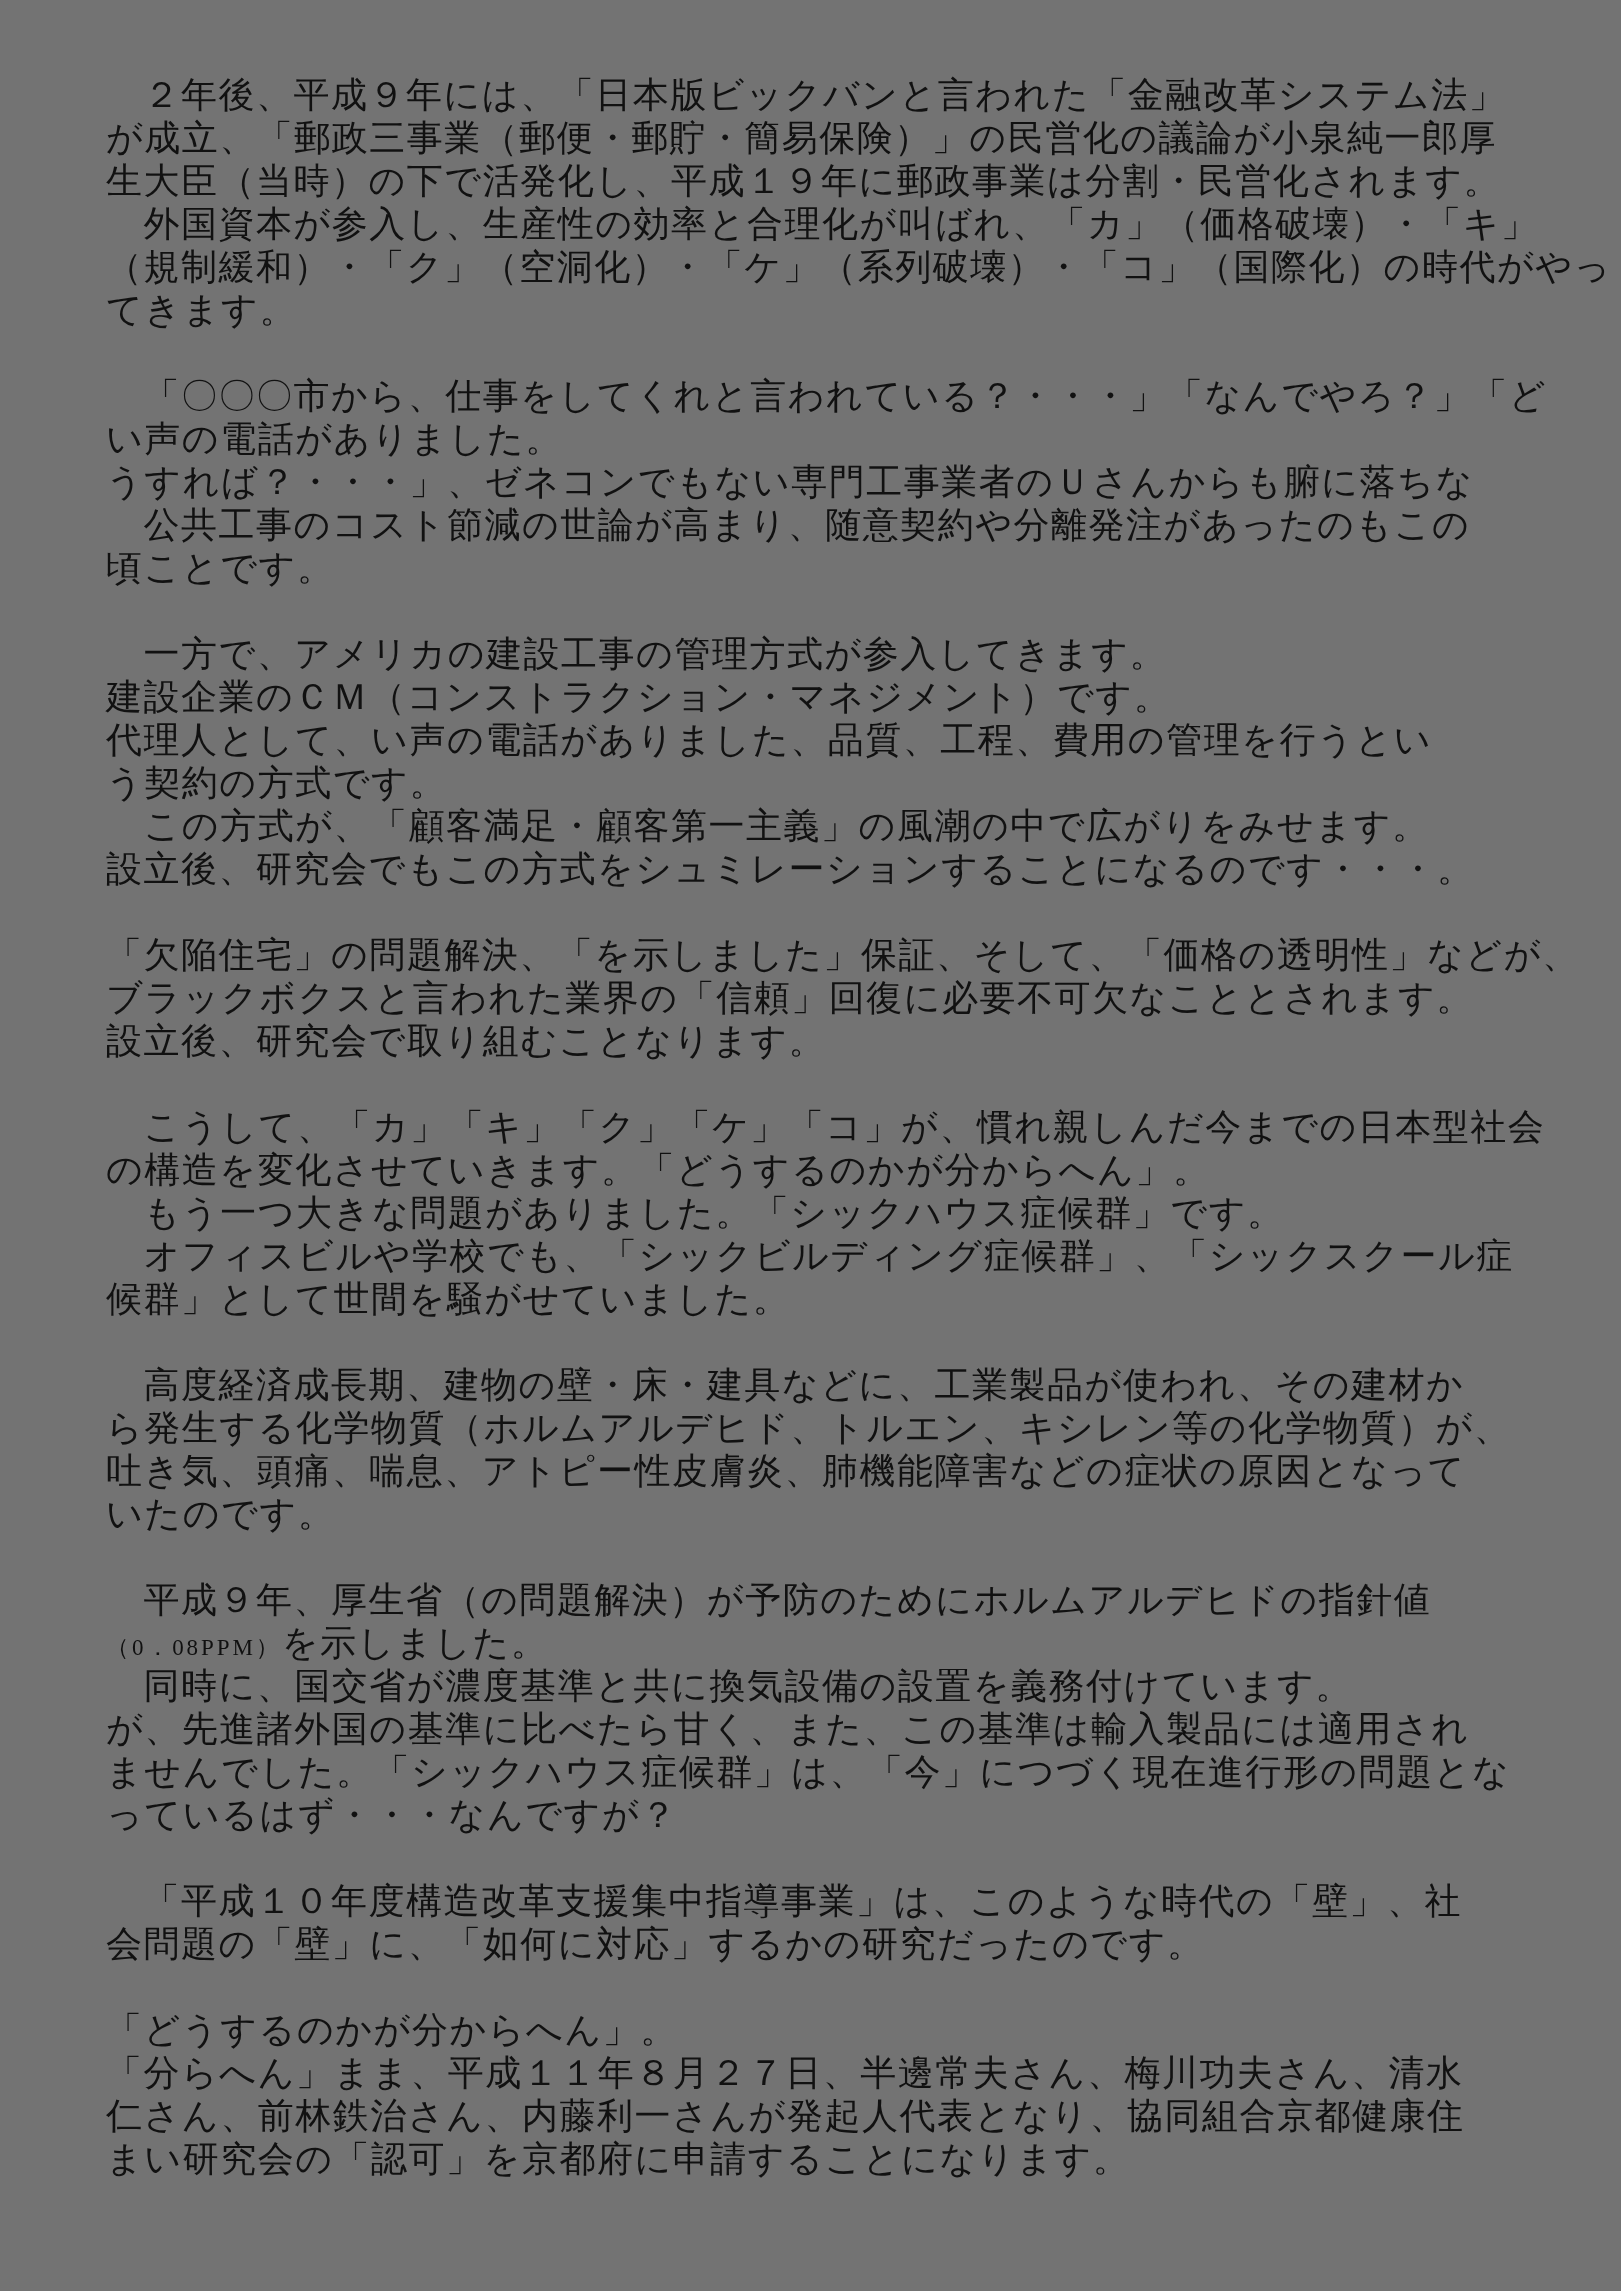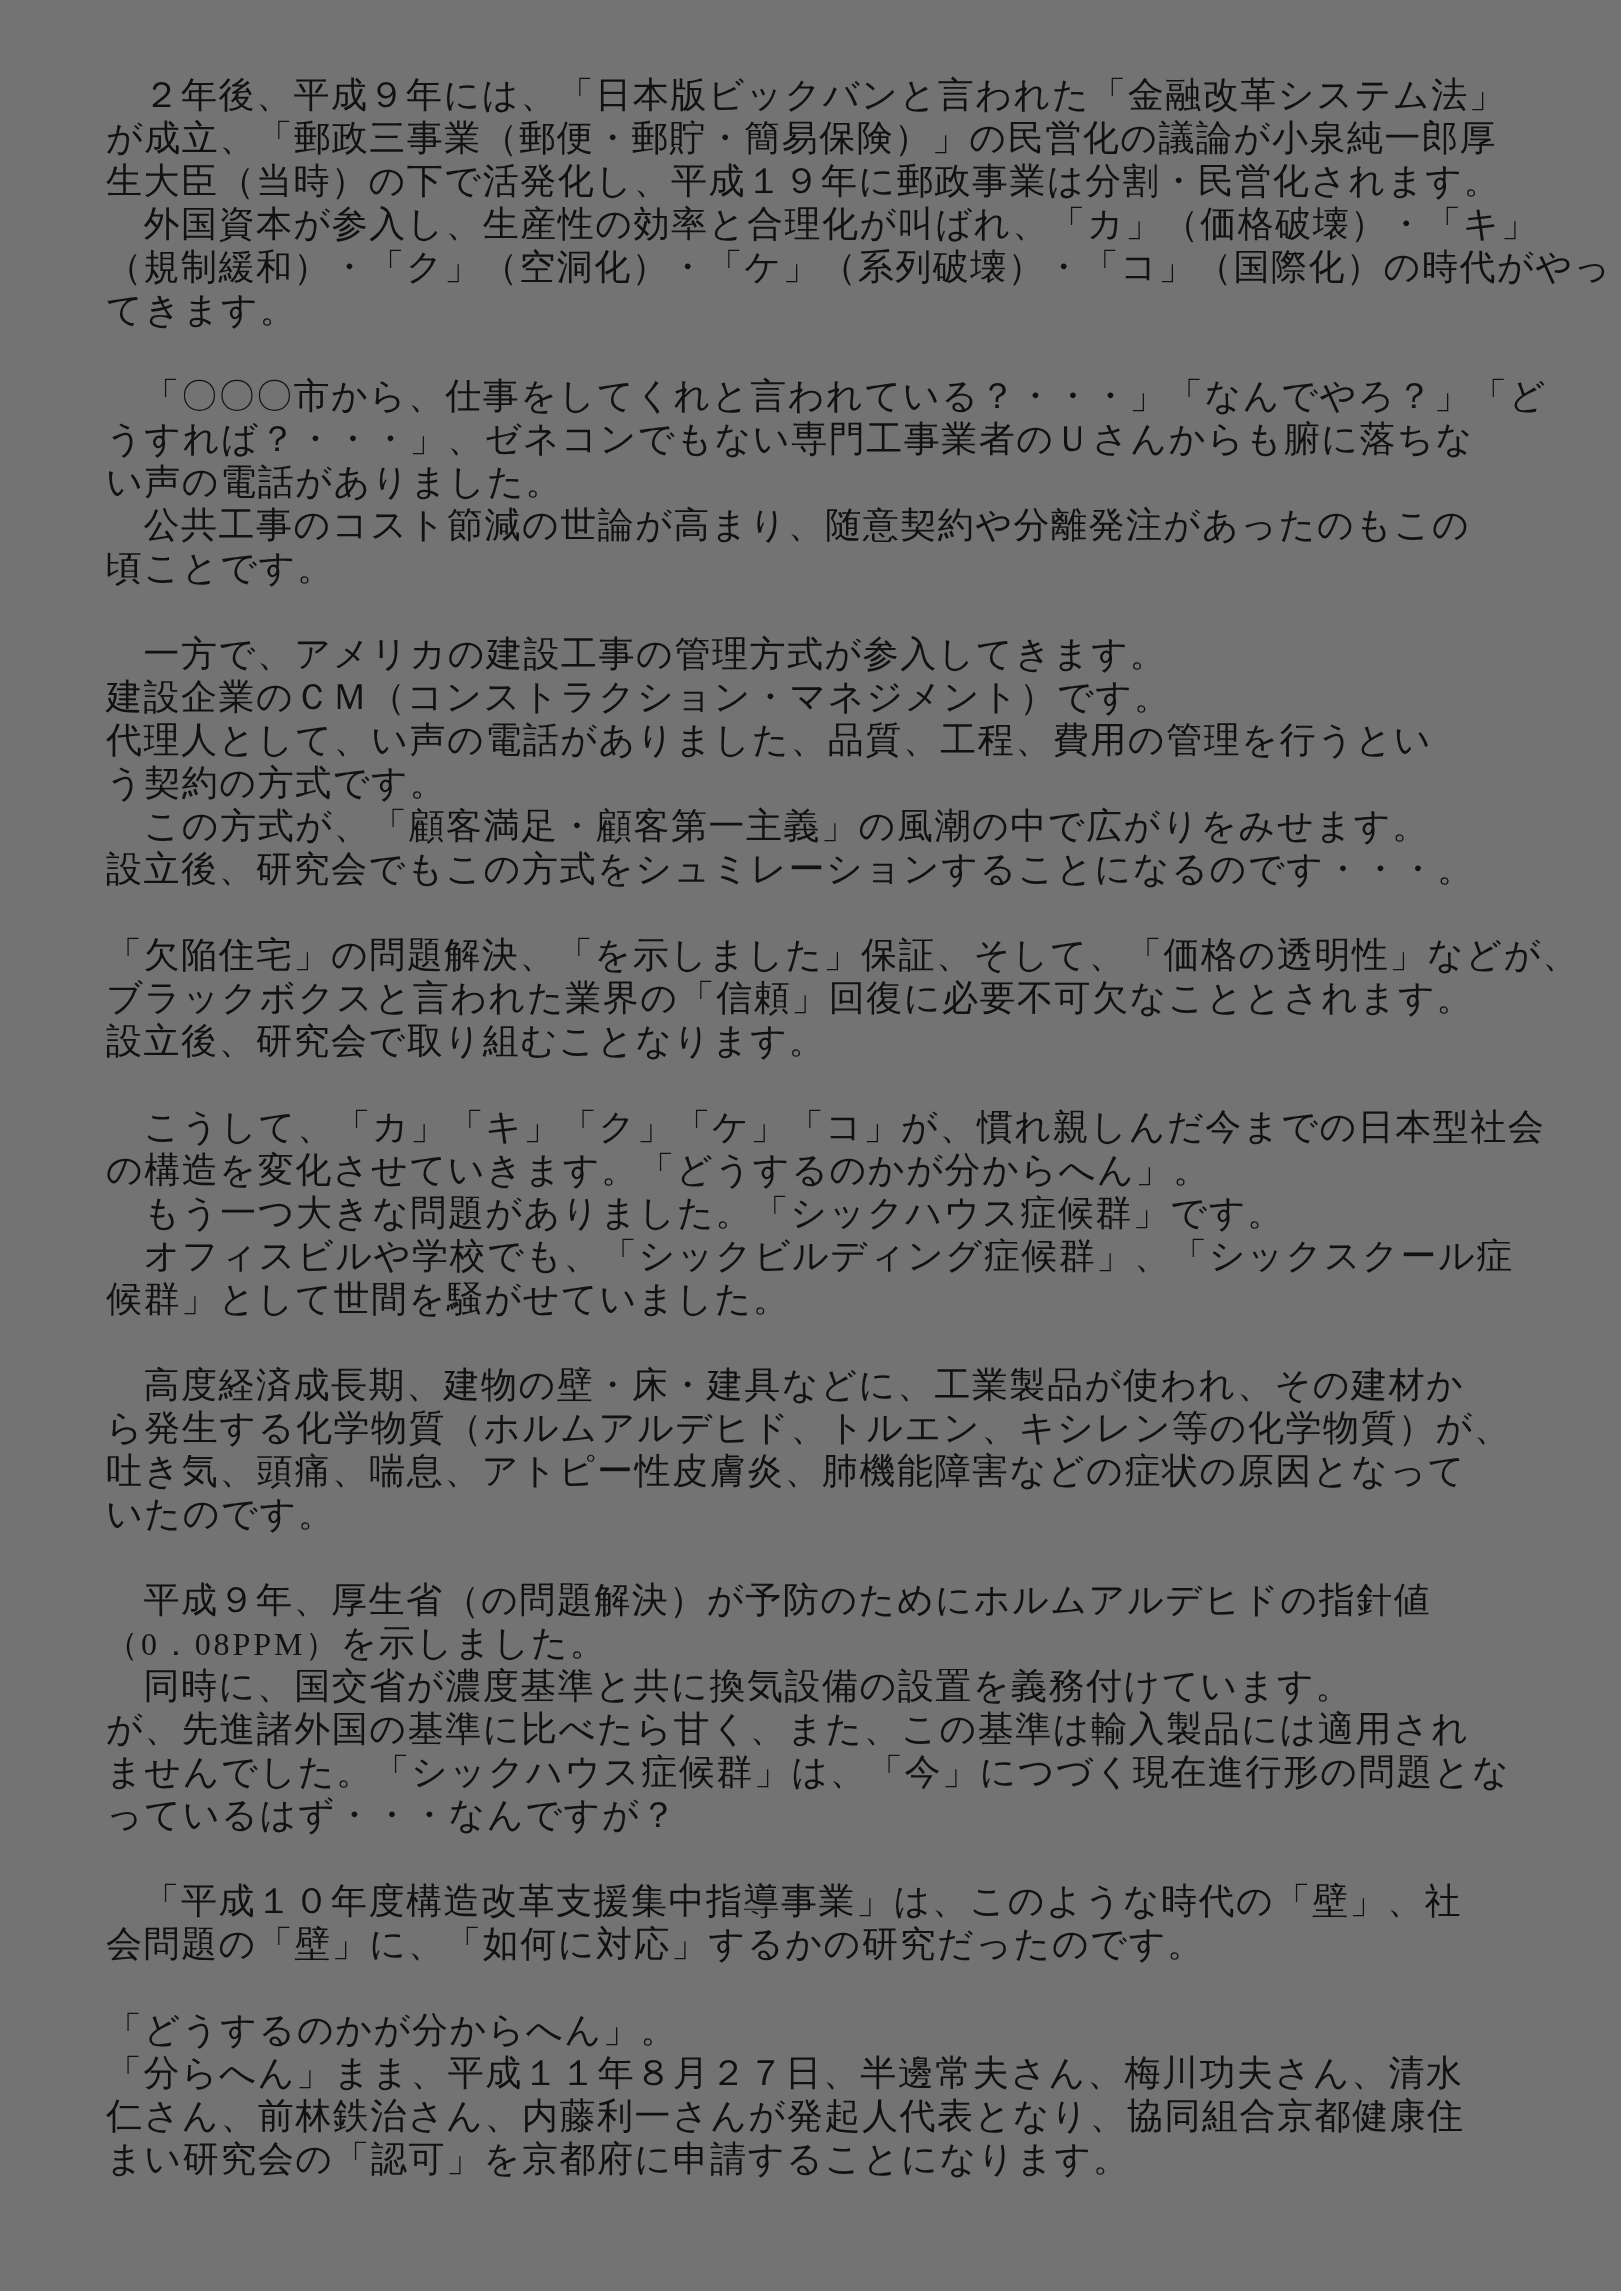--- a/index.html
+++ b/index.html
@@ -24,39 +24,39 @@
   .line {
     height: 43px;
     line-height: 43px;
     font-size: 36px;
     letter-spacing: 1.5px;
     color: #111111;
     white-space: pre;
     font-kerning: none;
   }
   .line .small {
-    font-size: 32px;
+    font-size: 23px;
     letter-spacing: 2.9px;
   }
 </style>
 </head>
 <body>
 
 <div class="page">
   <div class="text-block">
       <div class="line">　２年後、平成９年には、「日本版ビックバンと言われた「金融改革システム法」</div>
       <div class="line">が成立、「郵政三事業（郵便・郵貯・簡易保険）」の民営化の議論が小泉純一郎厚</div>
       <div class="line">生大臣（当時）の下で活発化し、平成１９年に郵政事業は分割・民営化されます。</div>
       <div class="line">　外国資本が参入し、生産性の効率と合理化が叫ばれ、「カ」（価格破壊）・「キ」</div>
       <div class="line">（規制緩和）・「ク」（空洞化）・「ケ」（系列破壊）・「コ」（国際化）の時代がやっ</div>
       <div class="line">てきます。</div>
       <div class="line"></div>
       <div class="line">　「〇〇〇市から、仕事をしてくれと言われている？・・・」「なんでやろ？」「ど</div>
+      <div class="line">い声の電話がありました。</div>
       <div class="line">うすれば？・・・」、ゼネコンでもない専門工事業者のＵさんからも腑に落ちな</div>
-      <div class="line">い声の電話がありました。</div>
       <div class="line">　公共工事のコスト節減の世論が高まり、随意契約や分離発注があったのもこの</div>
       <div class="line">頃ことです。</div>
       <div class="line"></div>
       <div class="line">　一方で、アメリカの建設工事の管理方式が参入してきます。</div>
       <div class="line">建設企業のＣＭ（コンストラクション・マネジメント）です。</div>
       <div class="line">代理人として、い声の電話がありました、品質、工程、費用の管理を行うとい</div>
       <div class="line">う契約の方式です。</div>
       <div class="line">　この方式が、「顧客満足・顧客第一主義」の風潮の中で広がりをみせます。</div>
       <div class="line">設立後、研究会でもこの方式をシュミレーションすることになるのです・・・。</div>
       <div class="line"></div>

